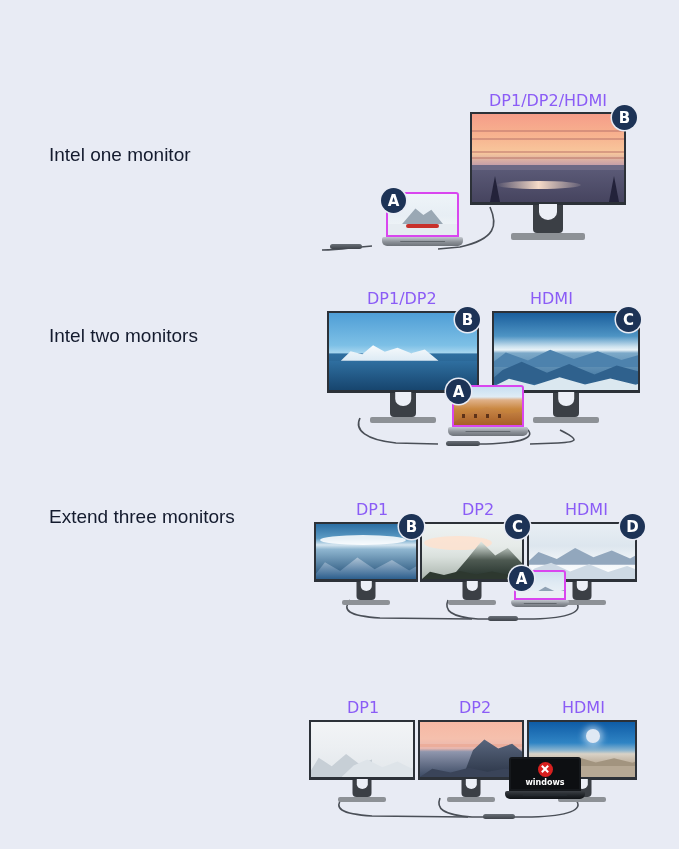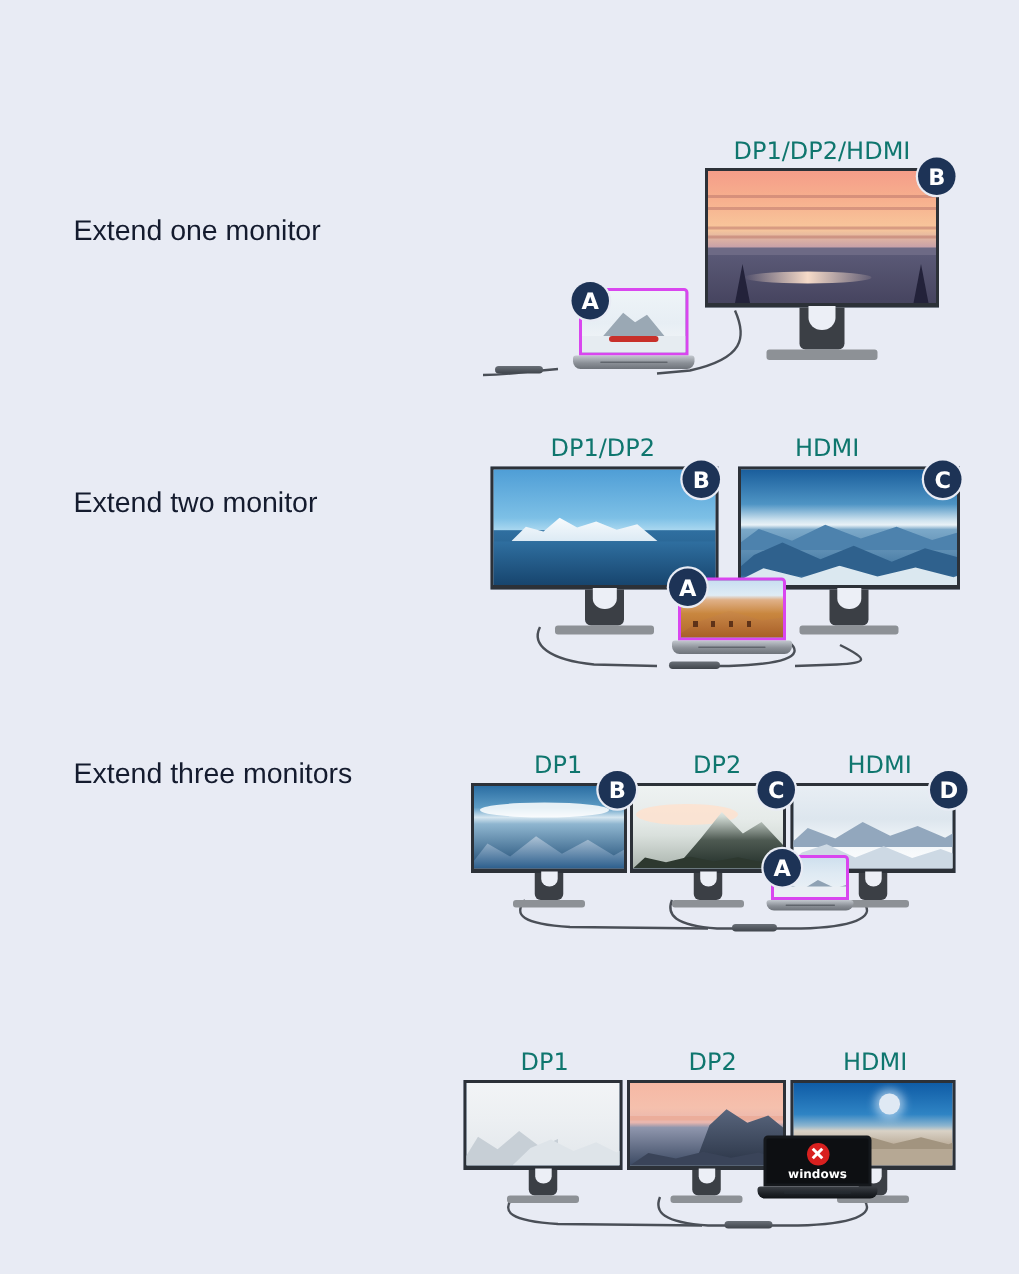--- a/index.html
+++ b/index.html
@@ -33,21 +33,21 @@
 
   .note{
     position:absolute;left:46px;top:720px;width:230px;
     font-size:15.5px;line-height:21px;color:#63322c;
     font-family:"DejaVu Sans", sans-serif;
   }
 
   
   .port-cap{
     position:absolute;
-    font-size:16px;color:#0f766e;
+    font-size:16px;color:#8b5cf6;
     font-family:"DejaVu Sans", sans-serif;
     white-space:nowrap;
   }
 
   
   .badge{
     position:absolute;
     width:25px;height:25px;border-radius:50%;
     background:#1d3356;
     color:#ffffff;
@@ -219,21 +219,21 @@
       background:#fff;transform:translate(-50%,-50%) rotate(45deg);}
   .winx:after{transform:translate(-50%,-50%) rotate(-45deg);}
   .winlbl{color:#fff;font-size:8px;font-weight:bold;font-family:"DejaVu Sans", sans-serif;line-height:1;}
 </style>
 </head>
 <body>
 
 <div class="page">
 
 
-  <div class="row-label" id="lbl1">Extend one monitor</div>
+  <div class="row-label" id="lbl1">Intel one monitor</div>
 
   <div class="port-cap" style="left:489px;top:91px;">DP1/DP2/HDMI</div>
 
   <div class="monitor" style="left:470px;top:112px;width:156px;">
     <div class="mon-screen" style="height:93px;">
       <div class="scene s-sunset">
         <div class="band" style="top:18%"></div>
           <div class="band" style="top:27%"></div>
         <div class="band" style="top:42%"></div>
           <div class="band" style="top:49%"></div>
@@ -259,21 +259,21 @@
     <div class="lap-base" style="height:9px;"></div>
   </div>
   <div class="badge" style="left:381px;top:188px;">A</div>
 
   <svg class="cable" style="left:320px;top:205px;" width="230" height="60">
     <path d="M2,45 C14,45 22,44 30,43 L52,41"></path>
     <path d="M170,2 C178,20 176,34 140,42 L118,44"></path>
   </svg>
   <div class="dock" style="left:330px;top:244px;width:32px;height:5px;"></div>
 
-  <div class="row-label" id="lbl2">Extend two monitor</div>
+  <div class="row-label" id="lbl2">Intel two monitors</div>
 
   <div class="port-cap" style="left:367px;top:289px;">DP1/DP2</div>
   <div class="port-cap" style="left:530px;top:289px;">HDMI</div>
 
   <div class="monitor" style="left:327px;top:311px;width:152px;">
     <div class="mon-screen" style="height:82px;">
       <div class="scene s-ice">
         <div class="berg"></div>
           <div class="sea"></div>
       </div>

